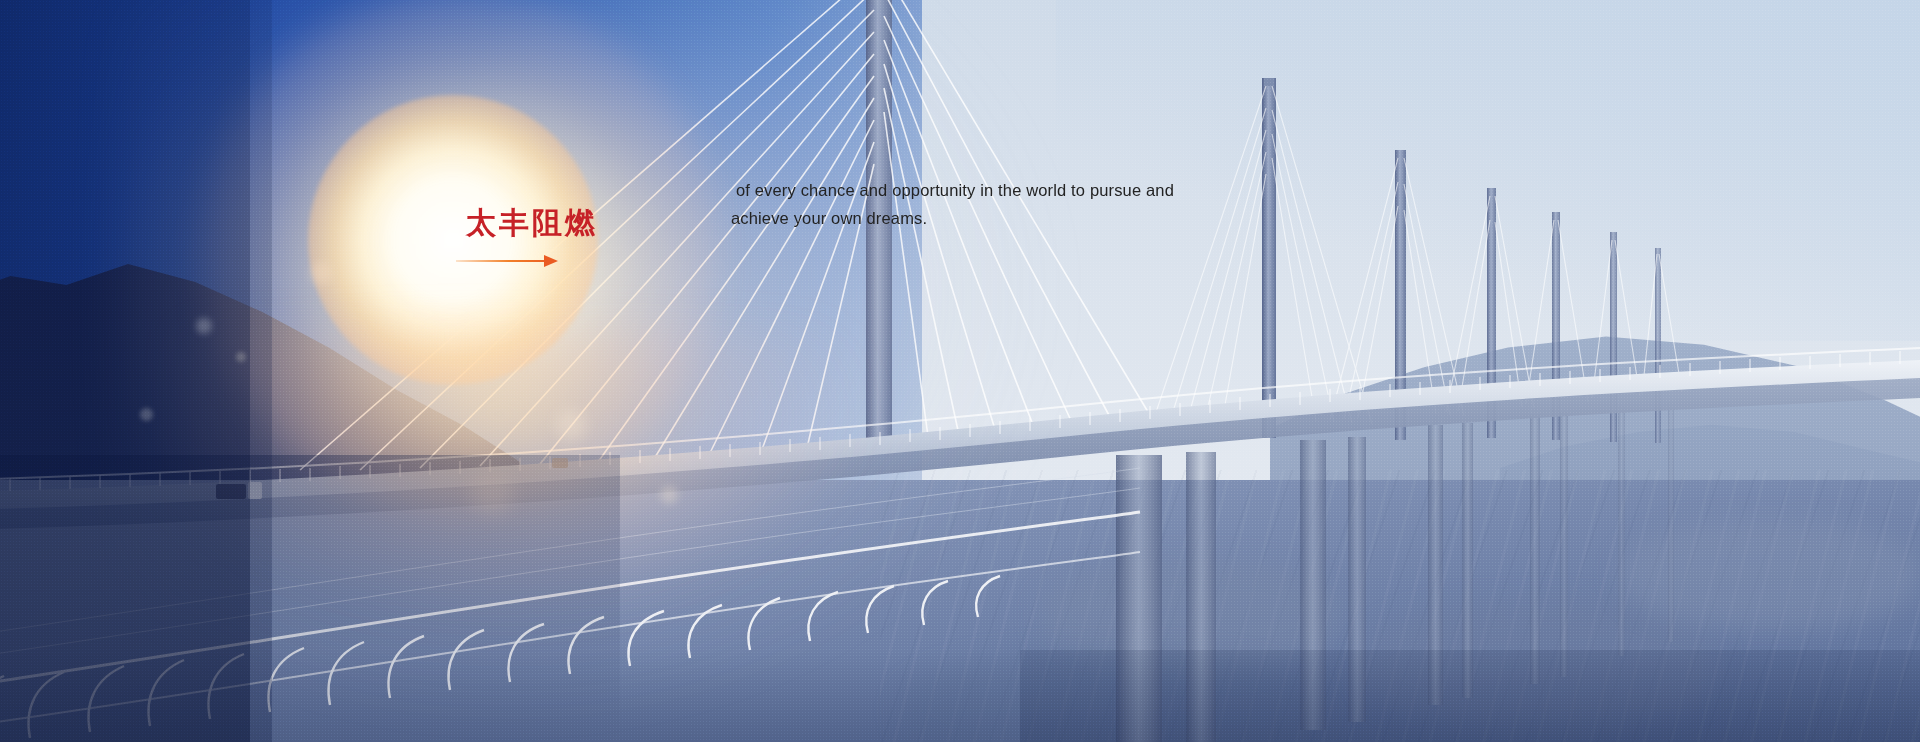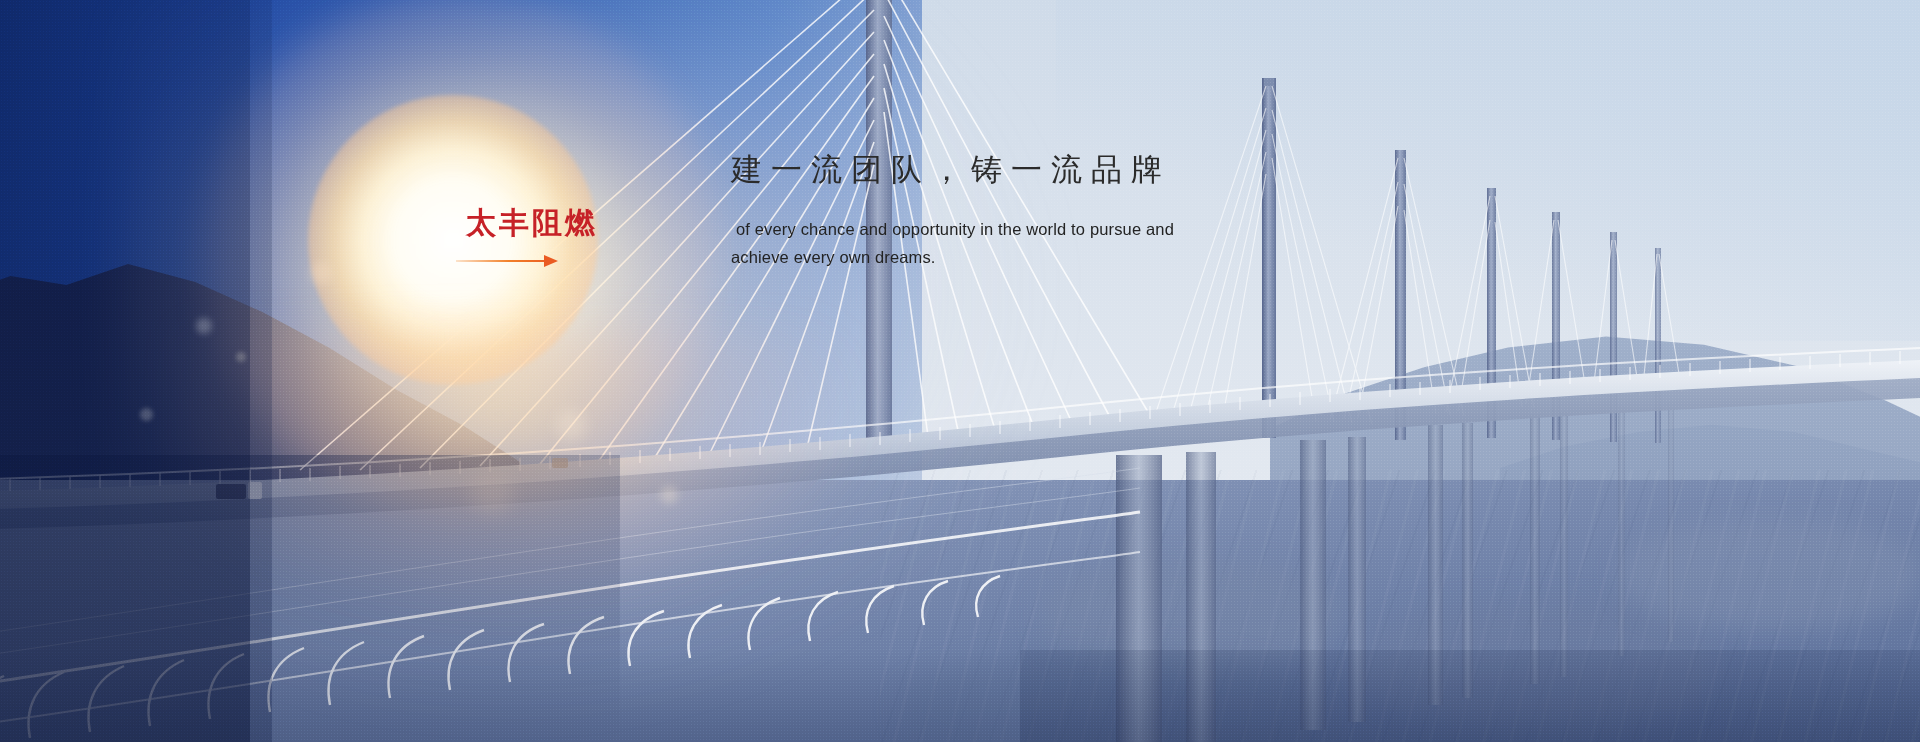--- a/index.html
+++ b/index.html
@@ -402,21 +402,20 @@
 
     <div class="logo-block">
       <p class="logo-text">太丰阻燃</p>
       <div class="logo-arrow">
         <span class="bar"></span>
         <span class="head"></span>
       </div>
     </div>
 
     <div class="copy">
-      <p class="headline-1">建一流团队，铸一流品牌</p>
       <p class="subcopy">
         <span class="ln ln2"> of every chance and opportunity in the world to pursue and</span>
-        <span class="ln">achieve every own dreams.</span>
+        <span class="ln">achieve your own dreams.</span>
       </p>
     </div>
 
   </div>
 </div>
 
 </body></html>

